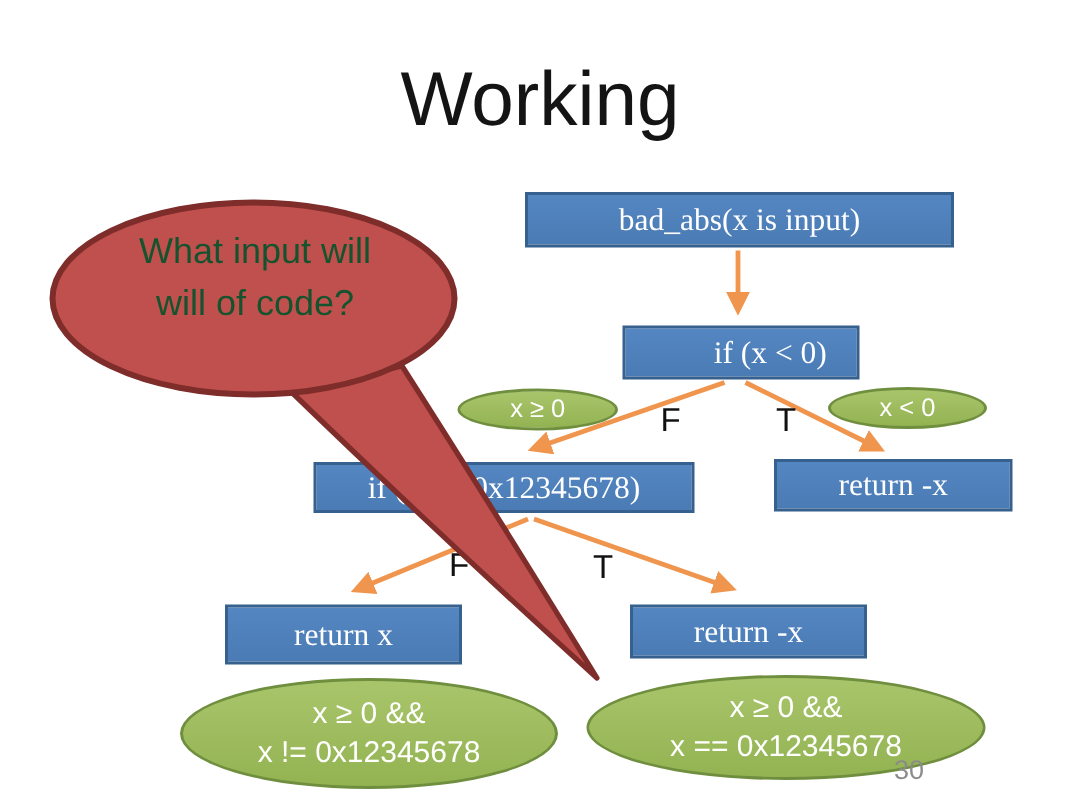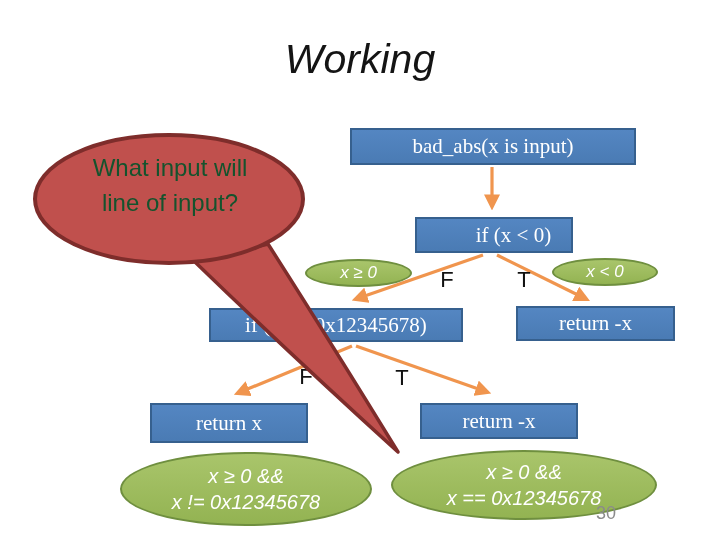--- a/index.html
+++ b/index.html
@@ -2,40 +2,39 @@
 <html><head>
 <meta charset="utf-8">
 <style>
   html,body{margin:0;padding:0;background:#fff;}
   .slide{
     position:relative;width:720px;height:540px;background:#ffffff;overflow:hidden;
     font-family:"Liberation Sans",sans-serif;
   }
   .title{
     position:absolute;left:0;right:0;top:36px;text-align:center;
-    font-size:41px;color:#141414;letter-spacing:0px;z-index:2;font-style:italic;
+    font-size:51px;color:#141414;letter-spacing:0px;z-index:2;
   }
   .codebox{
     position:absolute;z-index:2;box-sizing:border-box;
     background:linear-gradient(#5486c2,#4a7bb4);
     border:2.5px solid #36608e;
     color:#ffffff;
     font-family:Liberation Serif, serif;
     font-size:21px;line-height:1;
     display:flex;align-items:center;justify-content:center;
     white-space:pre;
   }
   .oval{
     position:absolute;z-index:2;box-sizing:border-box;
     background:linear-gradient(#a9c56b,#93b352);
     border:2.5px solid #6f8f3f;border-radius:50%;
     color:#ffffff;
     display:flex;flex-direction:column;align-items:center;justify-content:center;
     text-align:right;
-    font-style:italic;
   }
   .oval.small{font-size:17px;}
   .oval.big{font-size:20px;line-height:26px;}
   .branch-label{
     position:absolute;z-index:2;transform:translate(-50%,-50%);
     font-size:22px;color:#111111;
   }
   .svg-layer{position:absolute;left:0;top:0;z-index:1;}
   .bubble-layer{position:absolute;left:0;top:0;z-index:3;}
   .bubble-text{
@@ -97,18 +96,18 @@
   <div class="branch-label" style="left:524px;top:280px;">T</div>
   <div class="branch-label" style="left:306px;top:377px;">F</div>
   <div class="branch-label" style="left:402px;top:378px;">T</div>
 
   <svg class="bubble-layer" width="720" height="540">
     <path d="M195,262 Q288,352 398,452 Q328,338 268,244 Z" fill="#C0504D" stroke="#7E2D2B" stroke-width="3.5" stroke-linejoin="round"></path>
     <ellipse cx="169" cy="199" rx="134" ry="64" fill="#C0504D" stroke="#7E2D2B" stroke-width="4"></ellipse>
   </svg>
   <div class="bubble-text">
     <div>What input will</div>
-    <div>line of input?</div>
+    <div>will of code?</div>
   </div>
 
   <div class="page-number">30</div>
 
 </div>
 
 </body></html>

